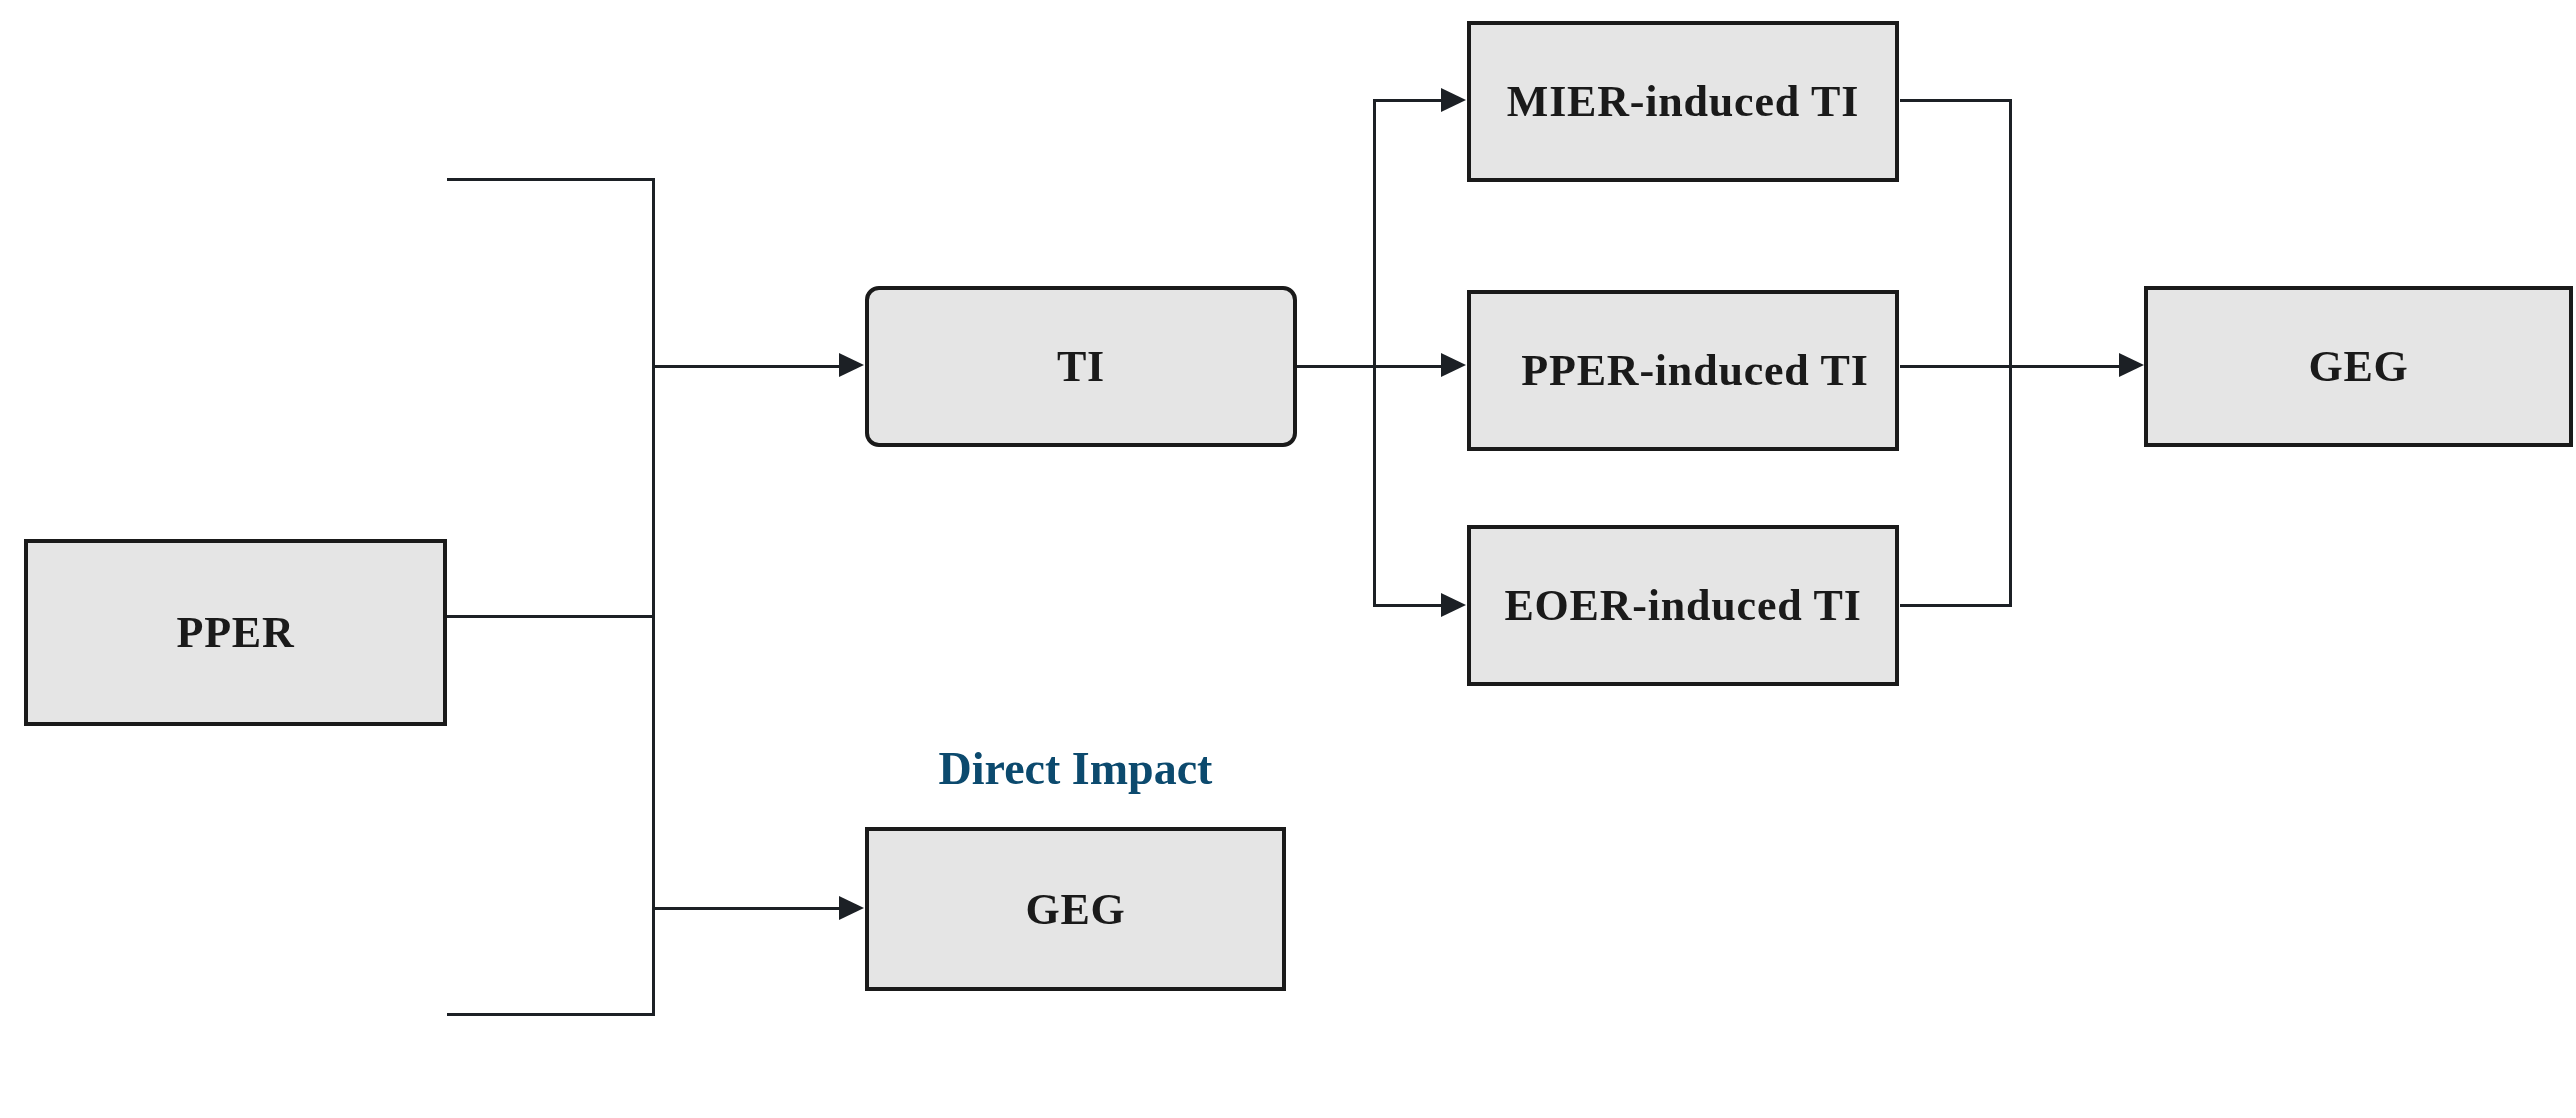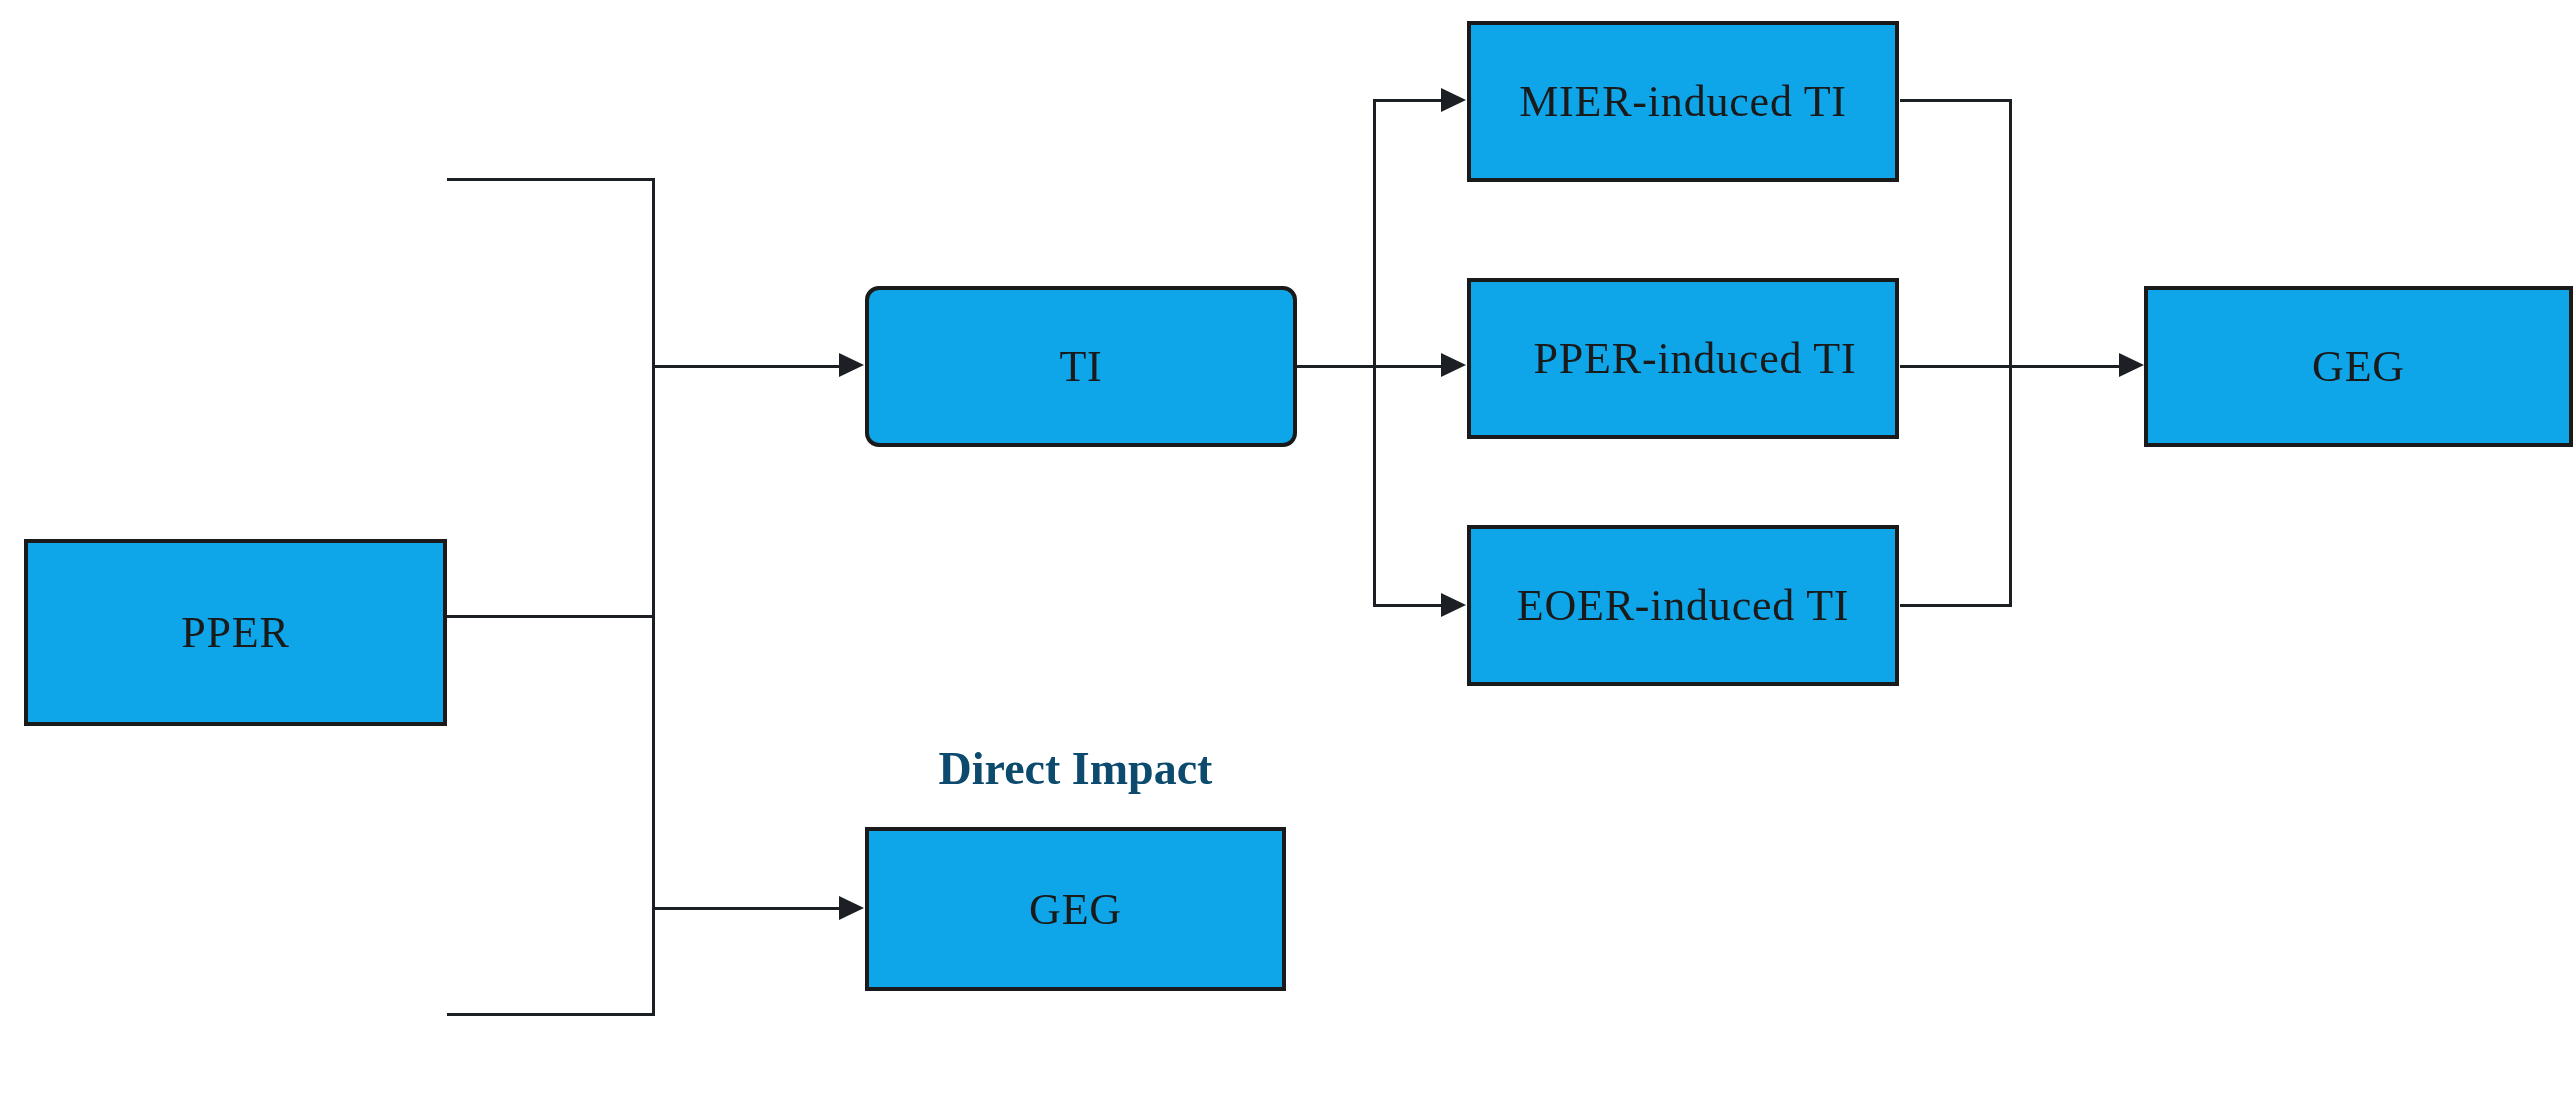--- a/index.html
+++ b/index.html
@@ -12,24 +12,25 @@
     width: 2576px;
     height: 1119px;
     background: #ffffff;
     font-family: "Liberation Serif", "DejaVu Serif", serif;
     overflow: hidden;
   }
   .node {
     position: absolute;
     box-sizing: border-box;
     border: 4.7px solid #1a1a1a;
-    background: #0ea5e9;
+    background: #e5e5e5;
     display: flex;
     align-items: center;
     justify-content: center;
+    font-weight: bold;
   }
   .node .label {
     font-size: 44px;
     color: #1a1a1a;
     letter-spacing: 0.8px;
     white-space: pre;
   }
   .annotation {
     position: absolute;
     font-size: 46px;
@@ -55,21 +56,21 @@
     border-bottom: 12.6px solid transparent;
     border-left: 25px solid #1c2025;
   }
 
   
   #node-mier          { left: 24px;   top: 99px;  width: 423px; height: 161px; }
   #node-pper          { left: 24px;   top: 539px;  width: 423px; height: 187px; }
   #node-eoer          { left: 24px;   top: 934px; width: 423px; height: 161px; }
   #node-ti            { left: 865px; top: 286px;  width: 432px; height: 161px; border-radius: 14px; }
   #node-mier-induced  { left: 1467px; top: 20.5px;   width: 432px; height: 161px; }
-  #node-pper-induced  { left: 1467px; top: 278px;  width: 432px; height: 161px; padding-left: 24px; }
+  #node-pper-induced  { left: 1467px; top: 290px;  width: 432px; height: 161px; padding-left: 24px; }
   #node-eoer-induced  { left: 1467px; top: 525px;  width: 432px; height: 161px; }
   #node-geg-indirect  { left: 2144px; top: 286px;  width: 429px; height: 161px; }
   #node-geg-direct    { left: 865px; top: 827px; width: 421px; height: 164px; }
   #direct-impact-label{ left: 865px; top: 742px;  width: 421px; }
 </style>
 </head>
 <body>
 
 <div id="canvas">
 

